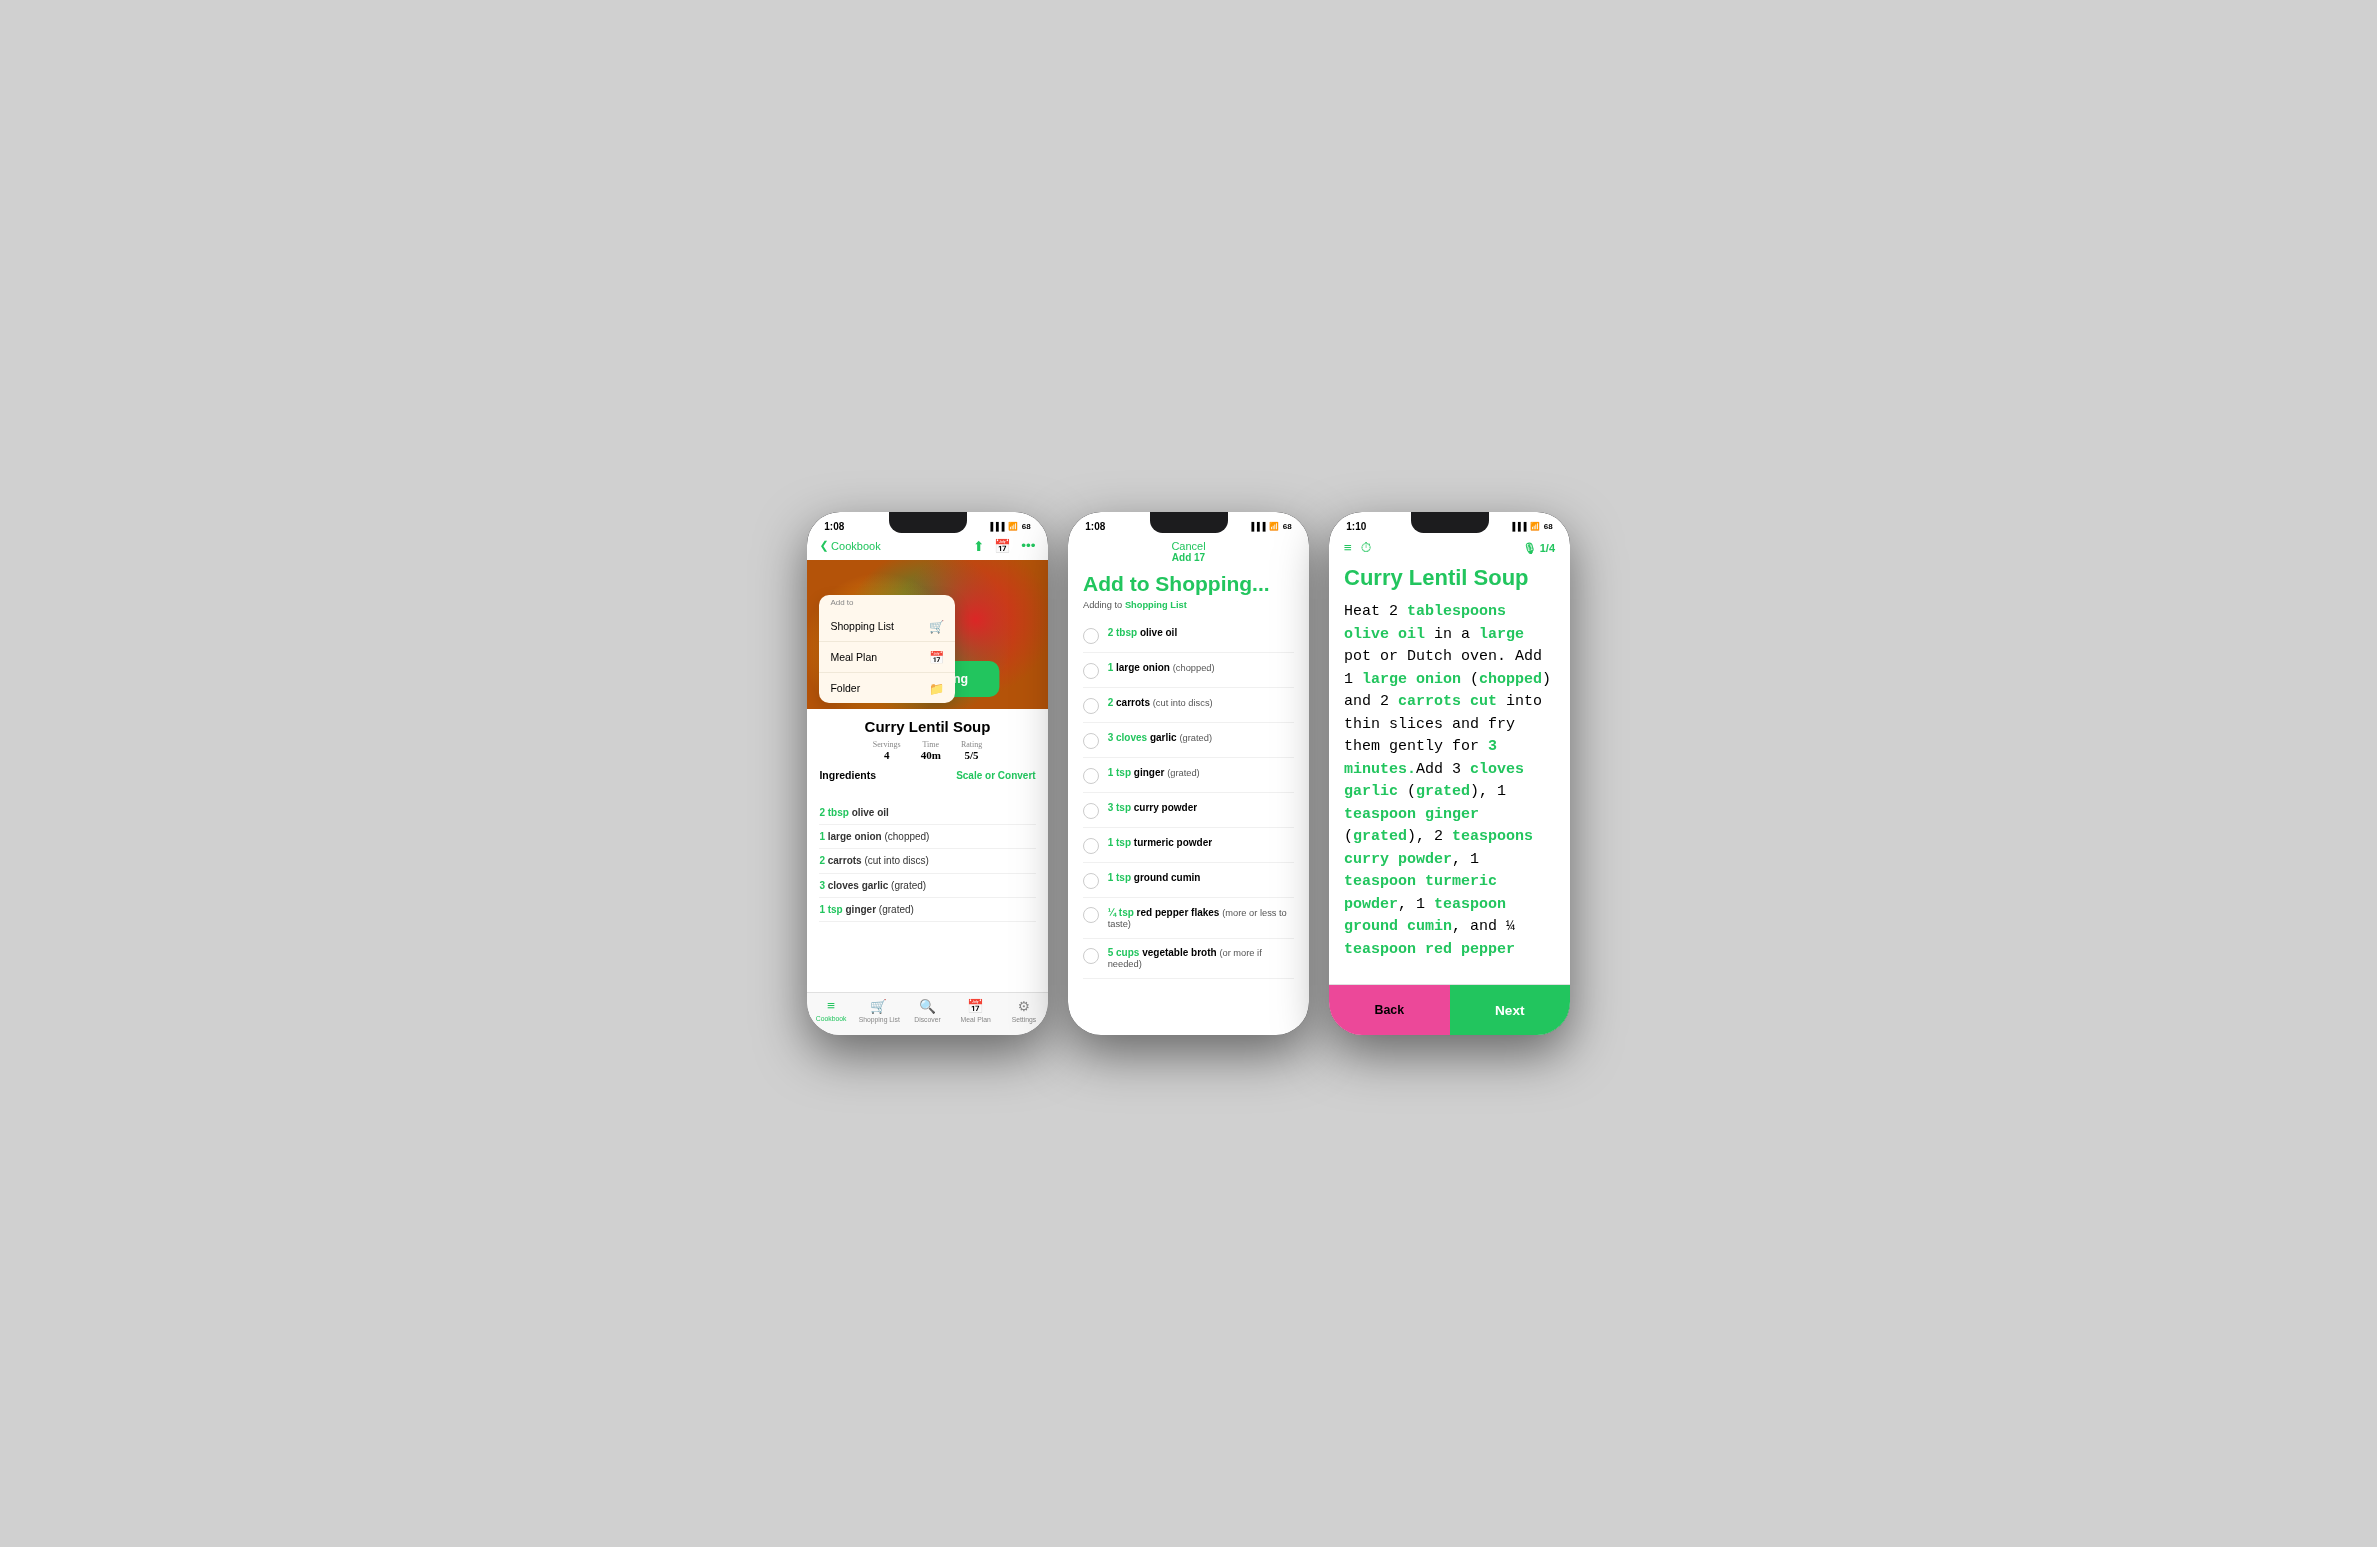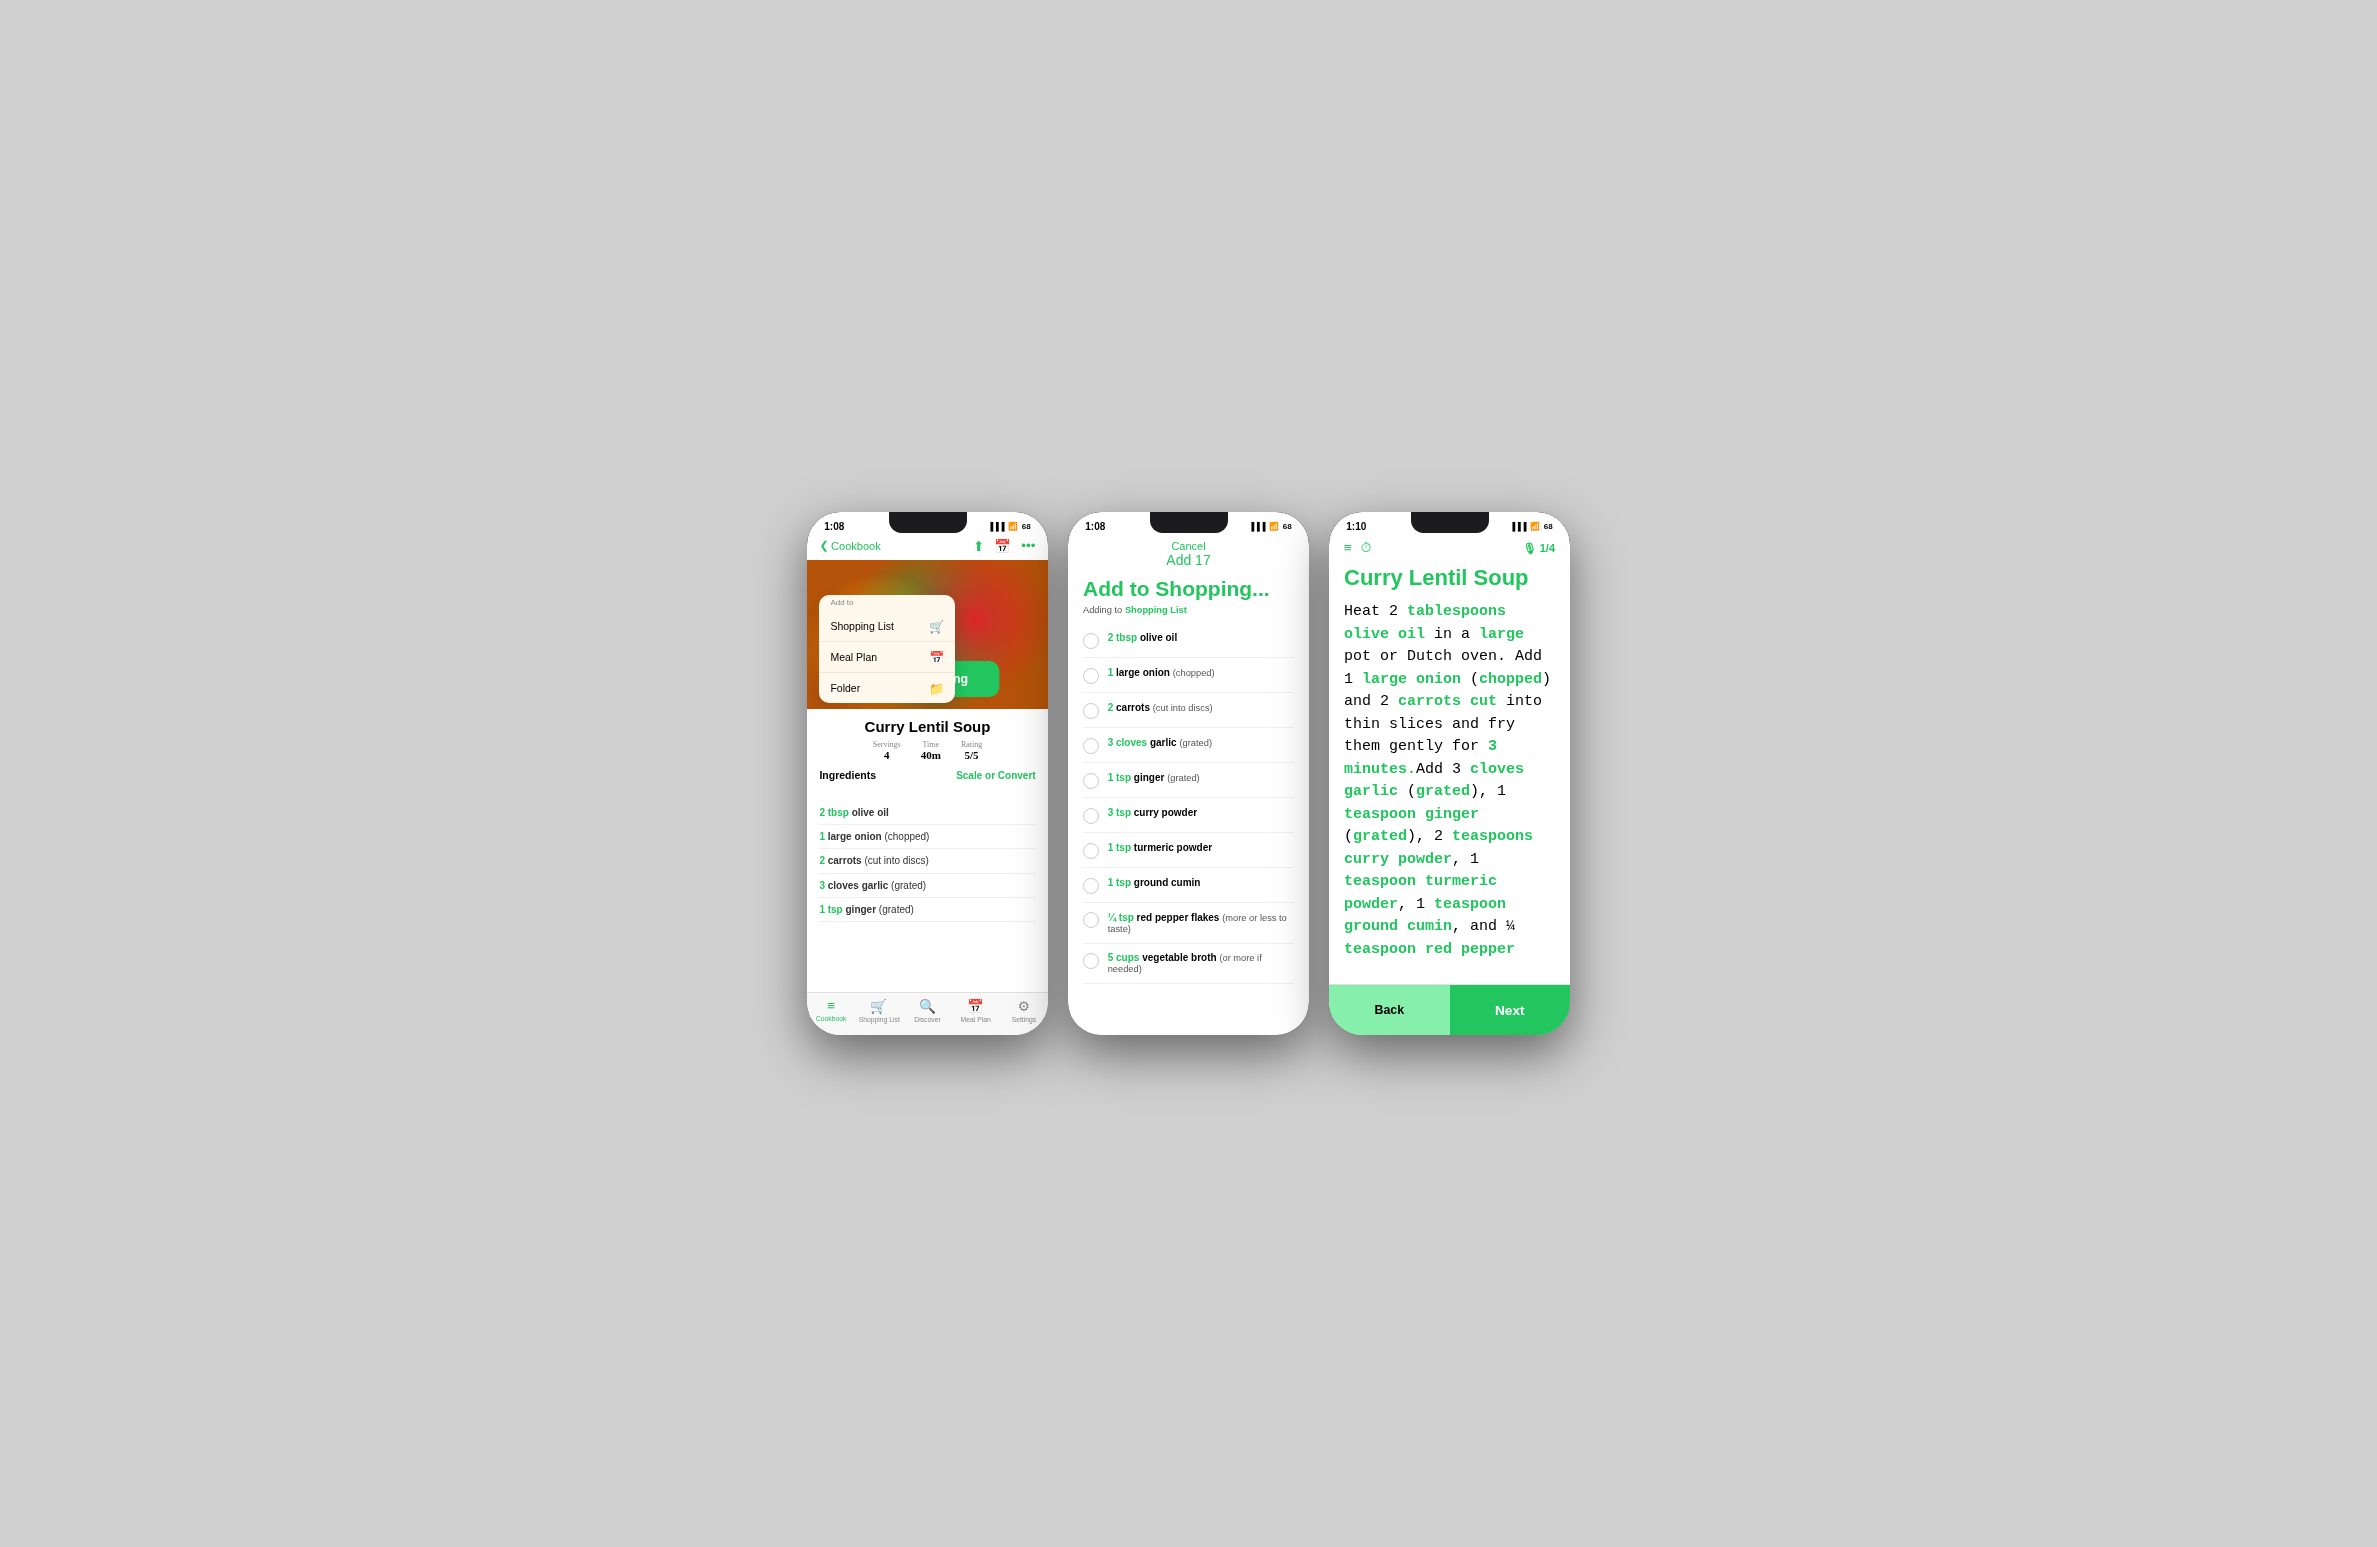--- a/index.html
+++ b/index.html
@@ -200,21 +200,21 @@
 
     
     .phone2-header {
       display: flex;
       justify-content: flex-end;
       align-items: center;
       padding: 5px 15px 8.7px;
       flex-direction: column;
     }
     .cancel-btn { color: #22c55e; font-size: 11px; cursor: pointer; }
-    .add-btn { color: #22c55e; font-size: 14px; font-weight: 400; cursor: pointer; }
+    .add-btn { color: #22c55e; font-size: 10px; font-weight: 700; cursor: pointer; }
 
     .shopping-title {
       font-size: 21px;
       font-weight: 800;
       color: #22c55e;
       padding: 0 15px 3.7px;
     }
     .shopping-subtitle {
       font-size: 9.3px;
       color: #555;
@@ -272,21 +272,21 @@
 
     .bottom-nav {
       position: absolute;
       bottom: 0; left: 0; right: 0;
       display: flex;
       height: 51px;
       border-top: 0.6px solid #e0e0e0;
     }
     .back-nav-btn {
       flex: 1;
-      background: #86efac;
+      background: #ec4899;
       display: flex; align-items: center; justify-content: center;
       font-size: 12.4px; font-weight: 700; color: #000;
       cursor: pointer;
     }
     .next-nav-btn {
       flex: 1;
       background: #22c55e;
       display: flex; align-items: center; justify-content: center;
       font-size: 13.6px; font-weight: 700; color: #fff;
       cursor: pointer;

